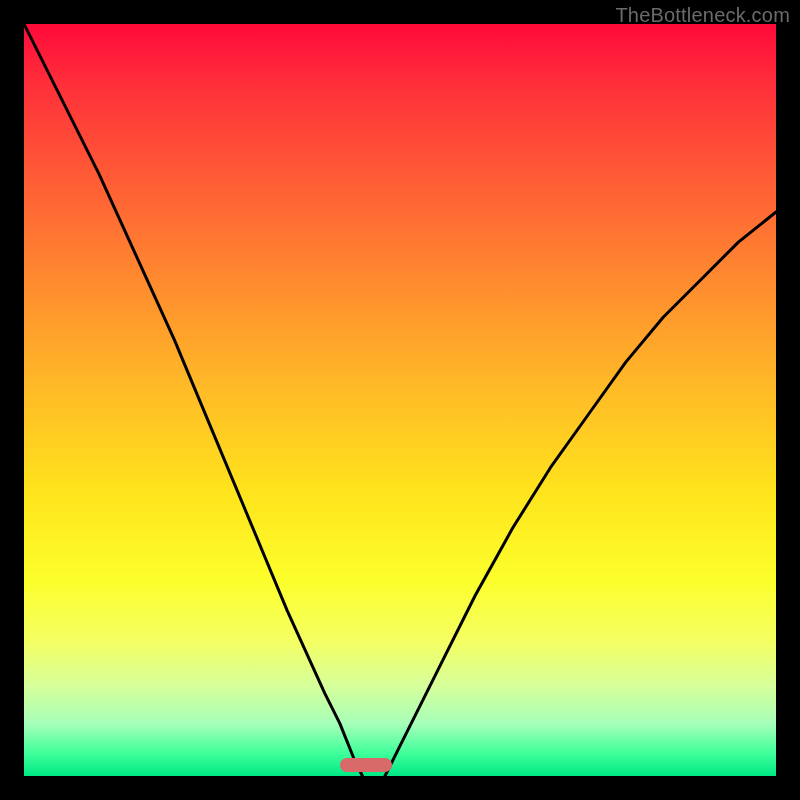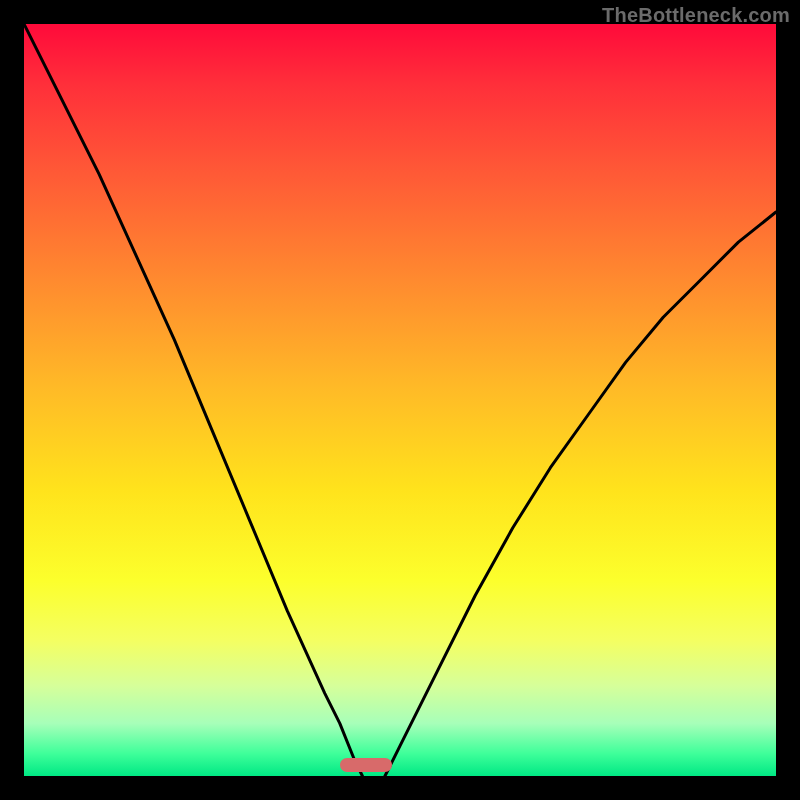--- a/index.html
+++ b/index.html
@@ -31,21 +31,21 @@
       #3fff9a 97%,
       #00e884 100%
     );
   }
   .watermark {
     position: absolute;
     top: 4px;
     right: 10px;
     color: #6b6b6b;
     font-size: 20px;
-    font-weight: 700;
+    font-weight: 400;
     letter-spacing: 0.2px;
     user-select: none;
   }
   svg.curves {
     position: absolute;
     left: 0;
     top: 0;
     width: 752px;
     height: 752px;
   }

